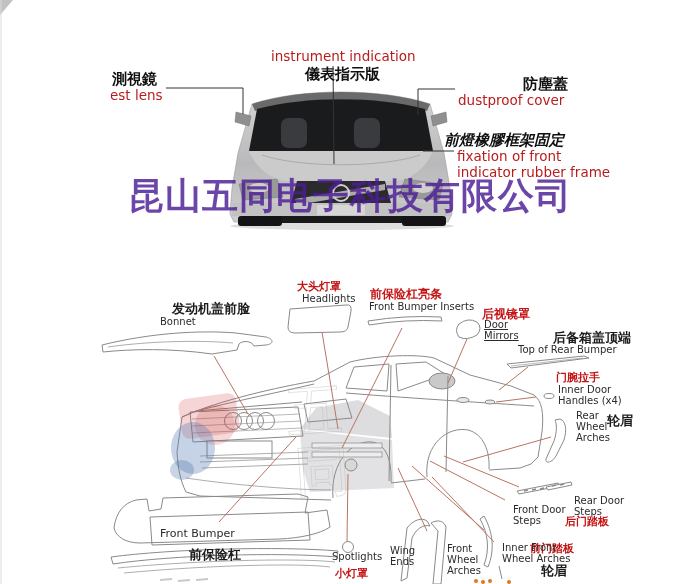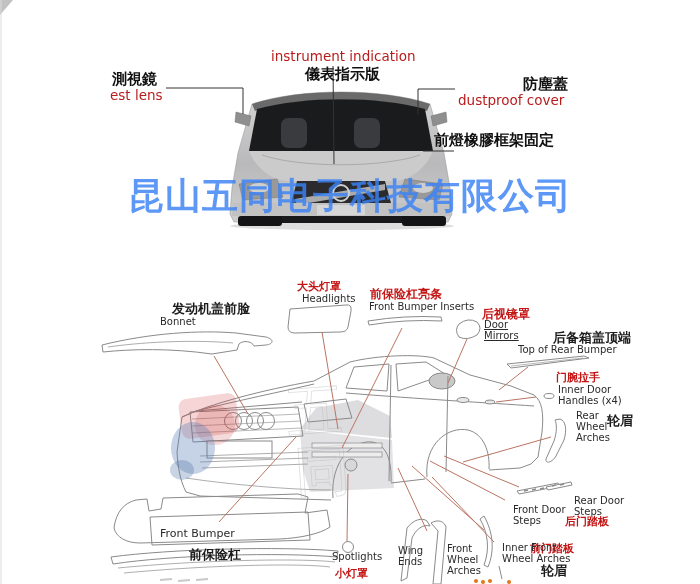--- a/index.html
+++ b/index.html
@@ -8,21 +8,21 @@
   svg{position:absolute;left:0;top:0;}
   .lbl{position:absolute;white-space:pre-line;z-index:6;}
   .zh-b{font-weight:bold;color:#1b1b1b;font-size:12px;margin-left:34px;}
   .zh-r{font-weight:bold;color:#c41414;font-size:12px;}
   .sz13{font-size:13px;}
   .sz11{font-size:11px;}
   .en-s{color:#2a2a2a;font-size:10px;line-height:1.12;}
   .zh-top{font-weight:bold;color:#101010;font-size:15px;}
   .en-top{color:#b91c1c;font-size:13.5px;line-height:1.15;}
   #watermark{position:absolute;left:128px;top:172px;width:450px;font-size:36px;font-weight:bold;
-             color:#3b82f6;opacity:.82;white-space:nowrap;z-index:5;letter-spacing:1px;}
+             color:#4c1d95;opacity:.82;white-space:nowrap;z-index:5;letter-spacing:1px;}
 </style>
 </head>
 <body>
 
 <div id="canvas">
 
   <svg width="700" height="584" viewBox="0 0 700 584">
     <defs>
       <linearGradient id="bodyGrad" x1="0" y1="0" x2="0" y2="1">
         <stop offset="0" stop-color="#d6d6d6"></stop>
@@ -178,21 +178,23 @@
 
   <div class="lbl zh-top" style="left:305px;top:33px;margin-top:32px;">儀表指示版</div>
   <div class="lbl en-top" style="left:271px;top:49px;">instrument indication</div>
 
   <div class="lbl zh-top" style="left:112px;top:70px;">測視鏡</div>
   <div class="lbl en-top" style="left:110px;top:88px;">est lens</div>
 
   <div class="lbl zh-top" style="left:487px;top:75px;margin-left:36px;">防塵蓋</div>
   <div class="lbl en-top" style="left:458px;top:93px;">dustproof cover</div>
 
-  <div class="lbl zh-top" style="left:434px;top:131px;">前燈橡膠框架固定</div>
+  <div class="lbl zh-top" style="left:444px;top:131px;font-style:italic;">前燈橡膠框架固定</div>
+  <div class="lbl en-top" style="left:457px;top:149px;">fixation of front
+indicator rubber frame</div>
 
   <div class="lbl zh-b sz13" style="left:138px;top:300px;">发动机盖前脸</div>
   <div class="lbl en-s" style="left:160px;top:316px;text-align:right;">Bonnet</div>
 
   <div class="lbl zh-r sz11" style="left:297px;top:279px;">大头灯罩</div>
   <div class="lbl en-s" style="left:302px;top:293px;">Headlights</div>
 
   <div class="lbl zh-r" style="left:370px;top:286px;">前保险杠亮条</div>
   <div class="lbl en-s" style="left:369px;top:301px;">Front Bumper Inserts</div>
 
@@ -221,21 +223,21 @@
   <div class="lbl zh-r sz11" style="left:530px;top:525px;margin-top:16px;">前门踏板</div>
 
   <div class="lbl en-s" style="left:502px;top:542px;">Inner Front
 Wheel Arches</div>
   <div class="lbl zh-b sz13" style="left:507px;top:562px;">轮眉</div>
 
   <div class="lbl en-s" style="left:447px;top:543px;">Front
 Wheel
 Arches</div>
 
-  <div class="lbl en-s" style="left:390px;top:545px;margin-left:8px;">Wing
+  <div class="lbl en-s" style="left:390px;top:545px;">Wing
 Ends</div>
 
   <div class="lbl en-s" style="left:332px;top:551px;">Spotlights</div>
   <div class="lbl zh-r sz11" style="left:335px;top:566px;">小灯罩</div>
 
   <div class="lbl en-s" style="left:160px;top:528px;font-size:11px;">Front Bumper</div>
   <div class="lbl zh-b sz13" style="left:155px;top:546px;">前保险杠</div>
 
 </div>
 

